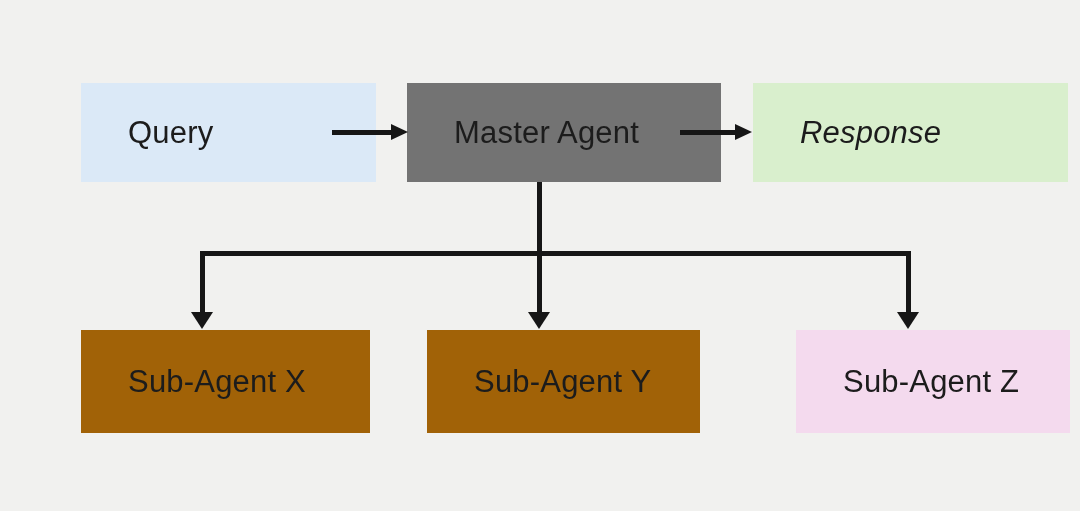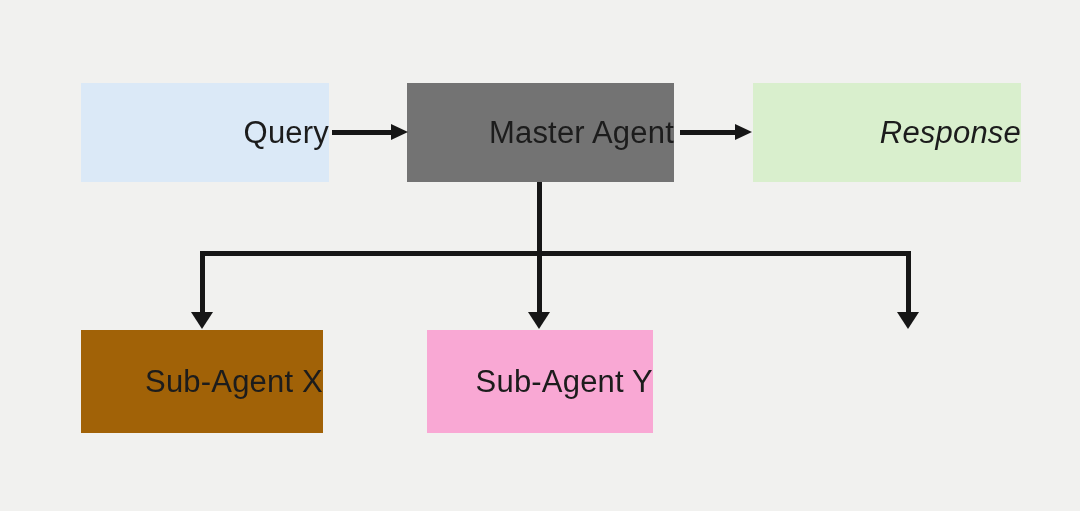--- a/index.html
+++ b/index.html
@@ -11,21 +11,22 @@
     position: relative;
     width: 1080px;
     height: 511px;
     overflow: hidden;
     font-family: "Liberation Sans", sans-serif;
   }
   .node {
     position: absolute;
     display: flex;
     align-items: center;
-    justify-content: flex-end;
+    justify-content: flex-start;
+    padding-left: 47px;
   }
   .node-label {
     font-size: 31px;
     font-weight: 400;
     letter-spacing: 0.2px;
     white-space: nowrap;
   }
   .line {
     position: absolute;
   }
@@ -60,24 +61,27 @@
   </div>
 
   <div class="node" style="left: 753px; top: 83px; width: 268px; height: 99px; background-color: rgb(217, 239, 205); font-style: italic;">
     <span class="node-label" style="color: rgb(28, 28, 28);">Response</span>
   </div>
 
   <div class="node" style="left: 81px; top: 330px; width: 242px; height: 103px; background-color: #a16207;">
     <span class="node-label" style="color: rgb(28, 28, 28);">Sub-Agent X</span>
   </div>
 
-  <div class="node" style="left: 427px; top: 330px; width: 226px; height: 103px; background-color: #f9a8d4;">
+  <div class="node" style="left: 427px; top: 330px; width: 226px; height: 103px; background-color: #a16207;">
     <span class="node-label" style="color: rgb(28, 28, 28);">Sub-Agent Y</span>
   </div>
 
+  <div class="node" style="left: 796px; top: 330px; width: 227px; height: 103px; background-color: rgb(244, 218, 238);">
+    <span class="node-label" style="color: rgb(28, 28, 28);">Sub-Agent Z</span>
+  </div>
 
   <div class="line" style="left: 332px; top: 130px; width: 60px; height: 5px; background-color: rgb(22, 22, 22);"></div>
   <div class="arrowhead-right" style="left: 391px; top: 124px; border-left-color: rgb(22, 22, 22);"></div>
 
   <div class="line" style="left: 680px; top: 130px; width: 56px; height: 5px; background-color: rgb(22, 22, 22);"></div>
   <div class="arrowhead-right" style="left: 735px; top: 124px; border-left-color: rgb(22, 22, 22);"></div>
 
   <div class="line" style="left: 537px; top: 182px; width: 5px; height: 130px; background-color: rgb(22, 22, 22);"></div>
   <div class="arrowhead-down" style="left: 528px; top: 312px; border-top-color: rgb(22, 22, 22);"></div>
 

